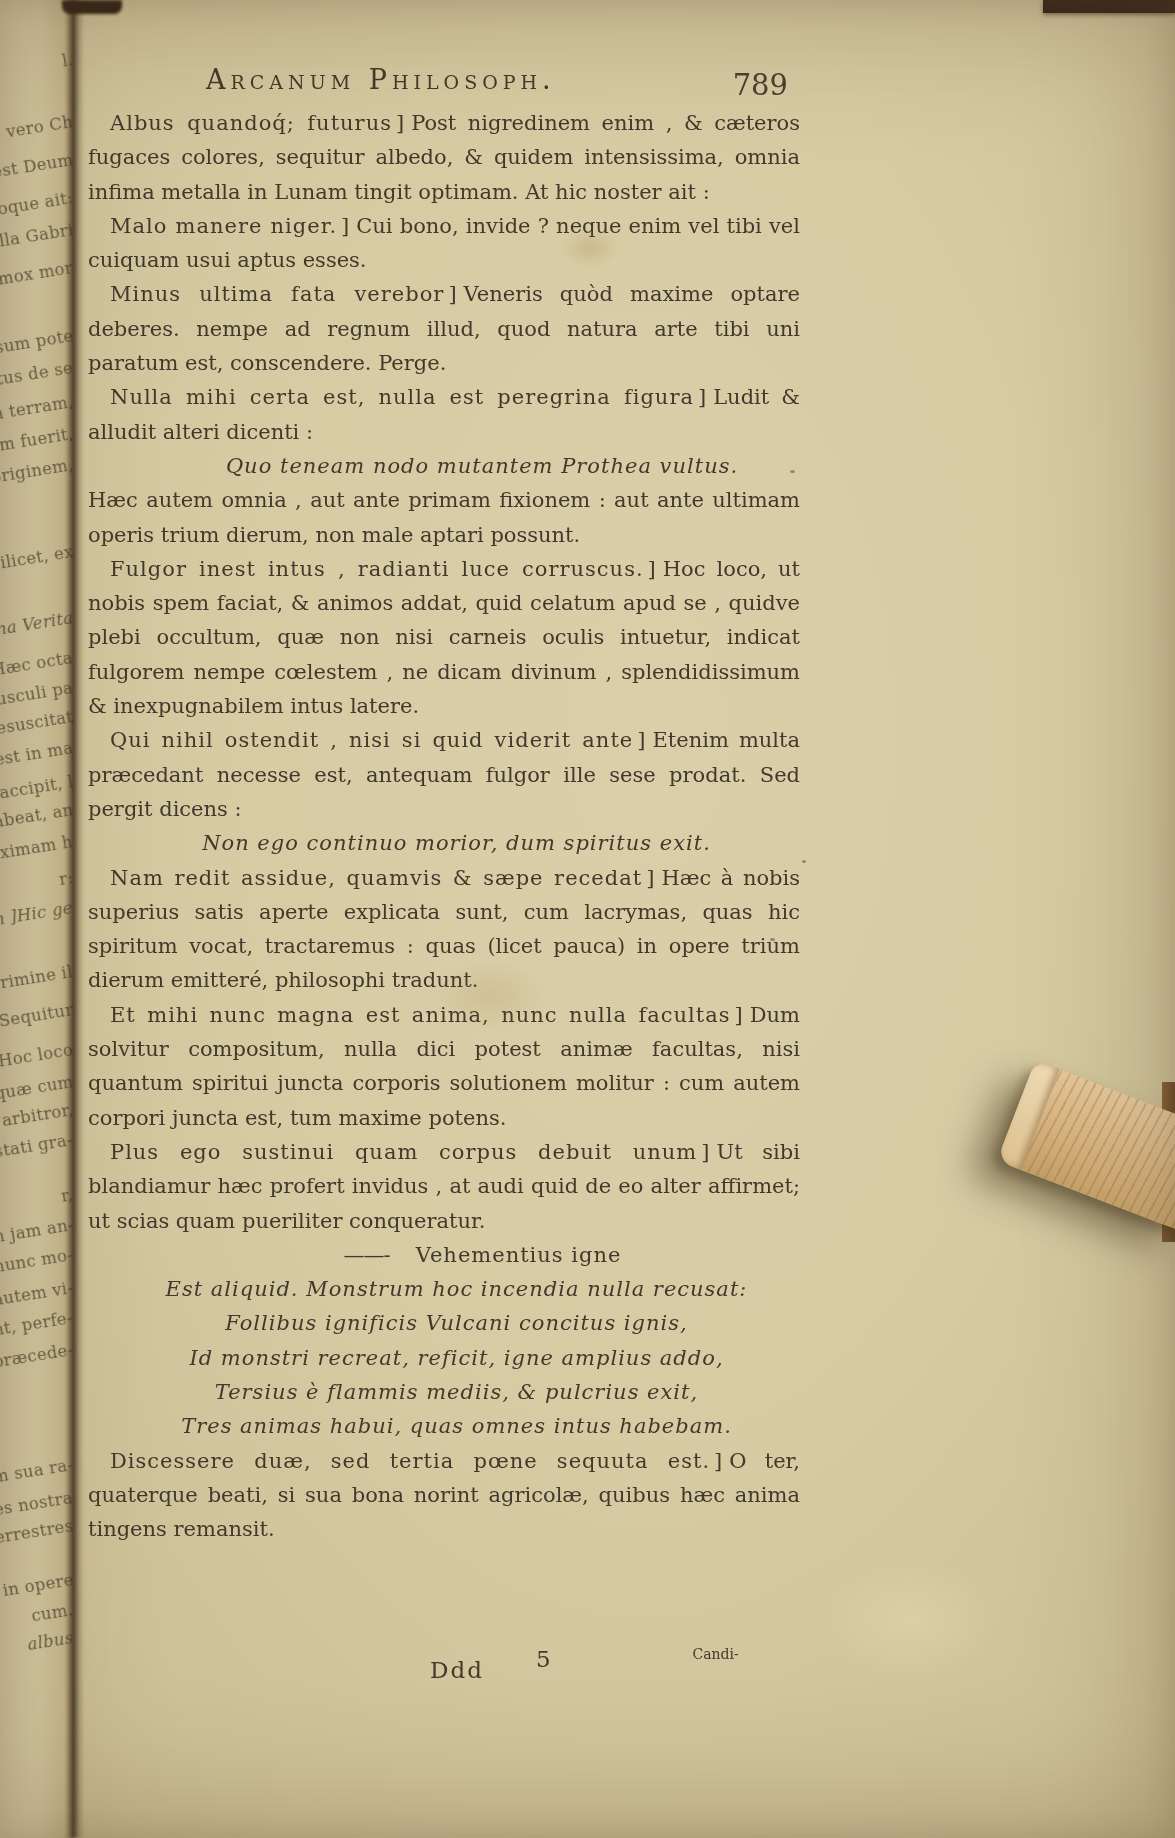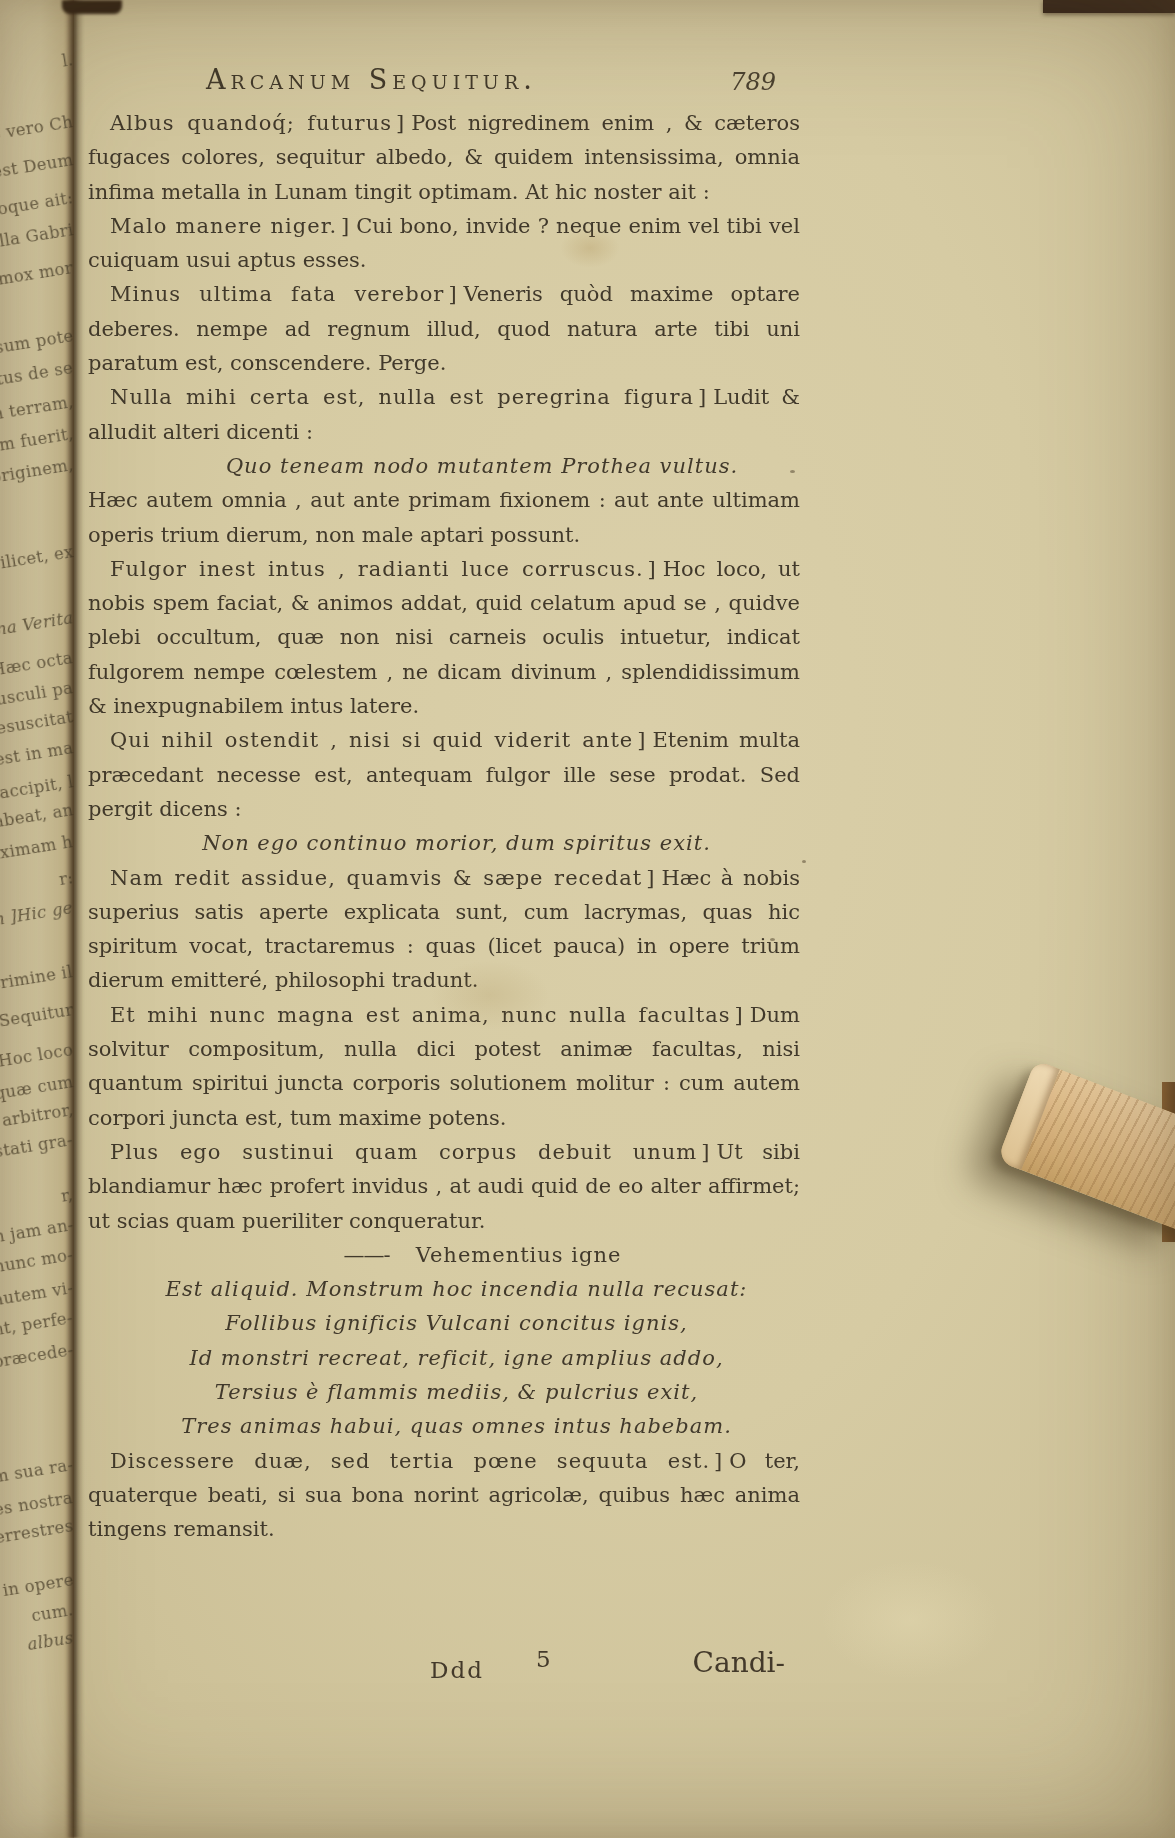--- a/index.html
+++ b/index.html
@@ -21,37 +21,37 @@
   .gutter{position:absolute;left:66px;top:0;width:18px;height:1838px;
     background:linear-gradient(to right,rgba(42,28,12,0) 0%,rgba(42,28,12,.75) 45%,rgba(42,28,12,.25) 70%,rgba(42,28,12,0) 100%);
     filter:blur(1px);}
   .gutter-top{position:absolute;left:62px;top:0;width:60px;height:14px;background:#2e2013;
     border-radius:0 0 8px 8px;filter:blur(1.5px);}
   
   .page{position:absolute;left:88px;top:58px;width:712px;}
   .header{position:relative;height:48px;}
   .title{position:absolute;left:118px;top:6px;font-variant:small-caps;font-size:27px;
     letter-spacing:5px;color:#41392a;}
-  .folio{position:absolute;right:24px;top:10px;font-size:24px;color:#4a4130;font-style:italic;}
+  .folio{position:absolute;right:12px;top:10px;font-size:29px;color:#4a4130;}
   .text{font-size:21px;line-height:34.3px;text-align:justify;color:#41392b;}
   .text p{margin:0;}
   p.entry{text-indent:22px;}
   p.plain{text-indent:0;}
   .lemma{letter-spacing:1px;}
   .brk{margin:0 7px 0 4px;}
   p.verse{text-align:center;}
   p.v-sm{margin-left:25px;font-style:italic;letter-spacing:1px;}
   p.v-deep{margin-left:76px;font-style:italic;letter-spacing:1px;}
   p.v-dash{margin-left:77px;}
   .dash{letter-spacing:-1px;color:#41392b;}
   .v-dash .lemma{margin-left:26px;}
   .sigline{position:absolute;top:1588px;left:0;width:100%;display:flex;font-size:23px;color:#43392a;}
   .sig{margin-left:342px;letter-spacing:2px;margin-top:11px;}
   .signum{margin-left:52px;}
-  .catch{margin-left:142px;font-size:28px;}
+  .catch{margin-left:142px;font-size:14px;}
   
   .strip-topright{position:absolute;right:0;top:0;width:132px;height:13px;background:#33241a;
     box-shadow:0 2px 4px rgba(40,25,10,.5);}
   .strip-right{position:absolute;right:0;top:1082px;width:13px;height:160px;
     background:linear-gradient(to right,#8a6336,#6b4a28);filter:blur(.4px);}
   .stick{position:absolute;right:-28px;top:1128px;width:200px;height:108px;
     transform:rotate(21deg);transform-origin:right center;border-radius:14px 0 0 16px;
     background:
       repeating-linear-gradient(97deg, rgba(140,100,55,.28) 0 2px, rgba(0,0,0,0) 2px 9px),
       linear-gradient(190deg,#ecd2a8 0%,#dfbd8c 40%,#d0ab74 75%,#c09a60 100%);
@@ -110,21 +110,21 @@
     <div class="frag" style="top:1516px">terrestres</div>
     <div class="frag" style="top:1570px">in opere</div>
     <div class="frag" style="top:1600px">cum.</div>
     <div class="frag it" style="top:1628px">albus</div>
   </div>
   <div class="gutter"></div>
   <div class="gutter-top"></div>
 
   <div class="page">
     <div class="header">
-      <span class="title">Arcanum Sequitur.</span>
+      <span class="title">Arcanum Philosoph.</span>
       <span class="folio">789</span>
     </div>
 
     <div class="text">
       <p class="entry">
         <span class="lemma">Albus quandoq́; futurus</span><span class="brk">]</span><span>Post nigredinem enim , &amp; cæteros fugaces colores, sequitur albedo, &amp; quidem intensissima, omnia infima metalla in Lunam tingit optimam.  At hic noster ait :</span>
       </p>
       <p class="entry">
         <span class="lemma">Malo manere niger.</span><span class="brk">]</span><span>Cui bono, invide ? neque enim vel tibi vel cuiquam usui aptus esses.</span>
       </p>

